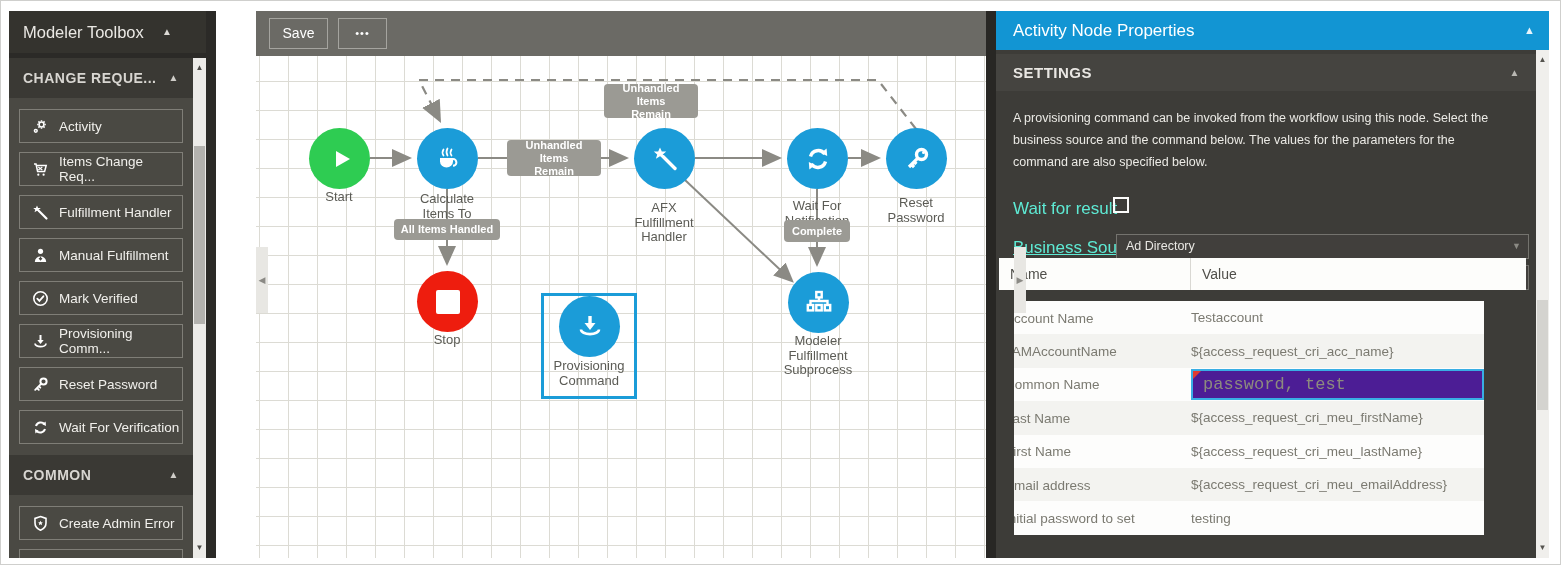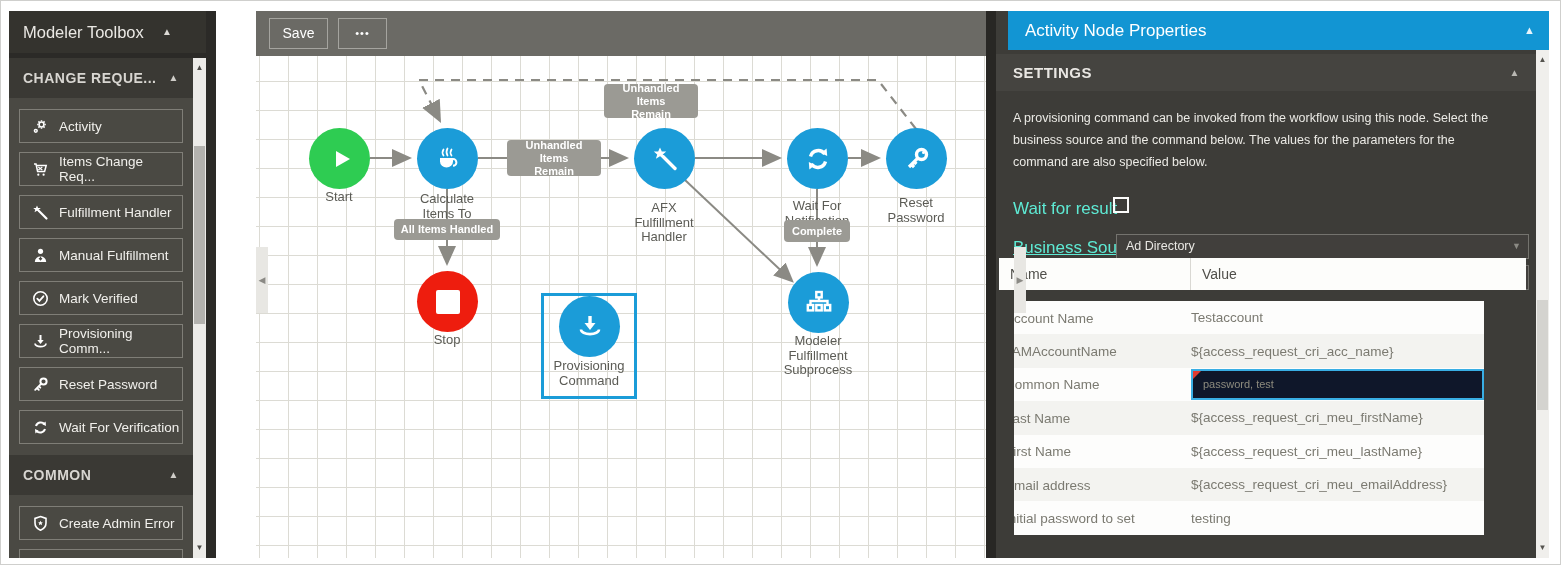--- a/index.html
+++ b/index.html
@@ -38,21 +38,21 @@
   .node-label { position:absolute; transform:translateX(-50%); text-align:center; color:#5b5b55; font-size:13px; line-height:14.5px; white-space:pre-line; z-index:2; }
   .edge-label { position:absolute; background:#9b9a94; color:#fff; font-size:11px; font-weight:bold; line-height:13px; text-align:center; border-radius:4px; display:flex; align-items:center; justify-content:center; white-space:pre-line; z-index:3; padding:2px 4px; }
   .sel-rect { position:absolute; left:285px; top:237px; width:96px; height:106px; border:3px solid #1b9cd8; z-index:1; }
   .stop-square { width:24px; height:24px; background:#fff; border-radius:2px; }
   .edge-handle { position:absolute; width:12px; height:66px; background:#e8e7e3; z-index:4; display:flex; align-items:center; justify-content:center; color:#8b8a85; font-size:9px; cursor:pointer; }
   .edge-handle.l { left:0; top:191px; } .edge-handle.r { right:0; top:191px; }
 
   
   .rpanel { position:absolute; left:985px; top:10px; width:563px; height:547px; background:#3d3c38; }
   .rp-leftstrip { position:absolute; left:0; top:0; width:10px; height:100%; background:#282724; }
-  .rp-header { position:absolute; left:10px; top:0; right:0; height:39px; background:#1295d3; color:#fff; font-size:17px; line-height:39px; padding-left:17px;margin-left:12px; }
+  .rp-header { position:absolute; left:10px; top:0; right:0; height:39px; background:#1295d3; color:#fff; font-size:17px; line-height:39px; padding-left:17px; }
   .rp-header .caret { position:absolute; right:14px; top:0; font-size:11px; color:#e8f4fb; line-height:39px; }
   .rp-body { position:absolute; left:10px; top:39px; right:0; bottom:0; background:#3d3c38; overflow:hidden; }
   .rp-scroll { position:absolute; right:0; top:0; width:13px; bottom:0; background:#f0efec; }
   .rp-scroll .arr { position:absolute; left:0; width:13px; height:14px; color:#55544f; font-size:8px; text-align:center; line-height:14px; }
   .rp-scroll .arr.up{ top:3px; } .rp-scroll .arr.dn{ bottom:3px; }
   .rp-scroll .thumb { position:absolute; left:1px; width:11px; top:250px; height:110px; background:#d4d3cf; }
   .settings-bar { position:relative; margin-top:4px; height:37px; width:540px; background:#454440; color:#e9e7e3; font-weight:bold; font-size:15px; line-height:37px; padding-left:17px; letter-spacing:.5px; }
   .settings-bar .caret { position:absolute; right:16px; top:0; color:#b9b8b3; font-size:10px; }
   .rp-desc { width:512px; padding:17px 0 0 17px; color:#ebeae5; font-size:12.5px; line-height:1.75; }
   .frm-row { position:relative; width:540px; }
@@ -62,21 +62,21 @@
   .select .dd { position:absolute; right:7px; top:0; color:#8b8a84; font-size:9px; line-height:23px; }
   .ptable-header { position:absolute; left:3px; top:208px; width:527px; height:32px; background:#fdfdfb; display:flex; z-index:2; }
   .ptable-header .hc { color:#504f4a; font-size:14px; line-height:32px; padding-left:11px; }
   .ptable-header .hc.n { width:192px; border-right:1px solid #d9d8d3; }
   .ptable-body { position:absolute; left:18px; top:251px; width:470px; height:234px; background:#fdfdfc; overflow:hidden; z-index:1; }
   .prow { position:relative; display:flex; height:33.4px; align-items:center; overflow:hidden; }
   .prow.alt { background:#f3f3f0; }
   .pname { width:177px; overflow:hidden; flex:0 0 177px; }
   .pname span { display:inline-block; margin-left:-9px; white-space:nowrap; color:#7b7a71; font-size:13.5px; }
   .pval { color:#7b7a71; font-size:13.5px; white-space:nowrap; }
-  .pinput { position:relative; width:296px; height:31px; background:#0f172a; border:2px solid #39aee4; color:#8d8b7e; font-size:11px; line-height:27px; padding-left:10px; cursor:text; }
+  .pinput { position:relative; width:296px; height:31px; background:#4c1d95; border:2px solid #39aee4; color:#8d8b7e; font-size:17px; line-height:27px; padding-left:10px; cursor:text;font-family:Liberation Mono, monospace; }
   .pinput .corner { position:absolute; left:0; top:0; width:0; height:0; border-left:8px solid #e03c31; border-bottom:8px solid transparent; }
   .caret { cursor:pointer; }
   svg { display:block; }
 </style>
 </head>
 <body>
 
 <div class="frame">
 
   <div class="sidebar">

